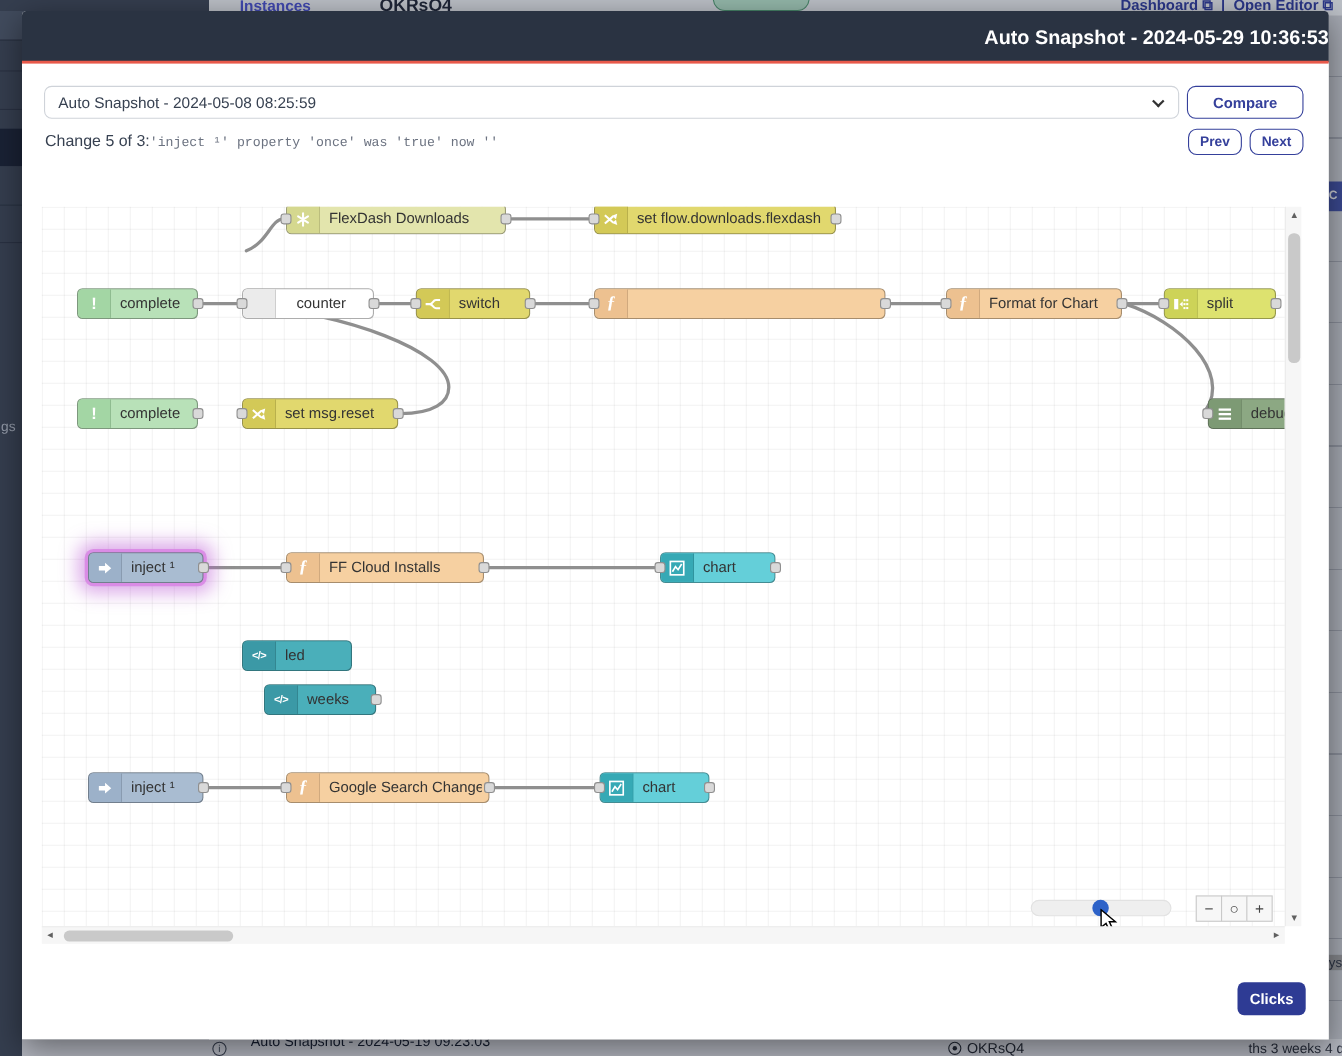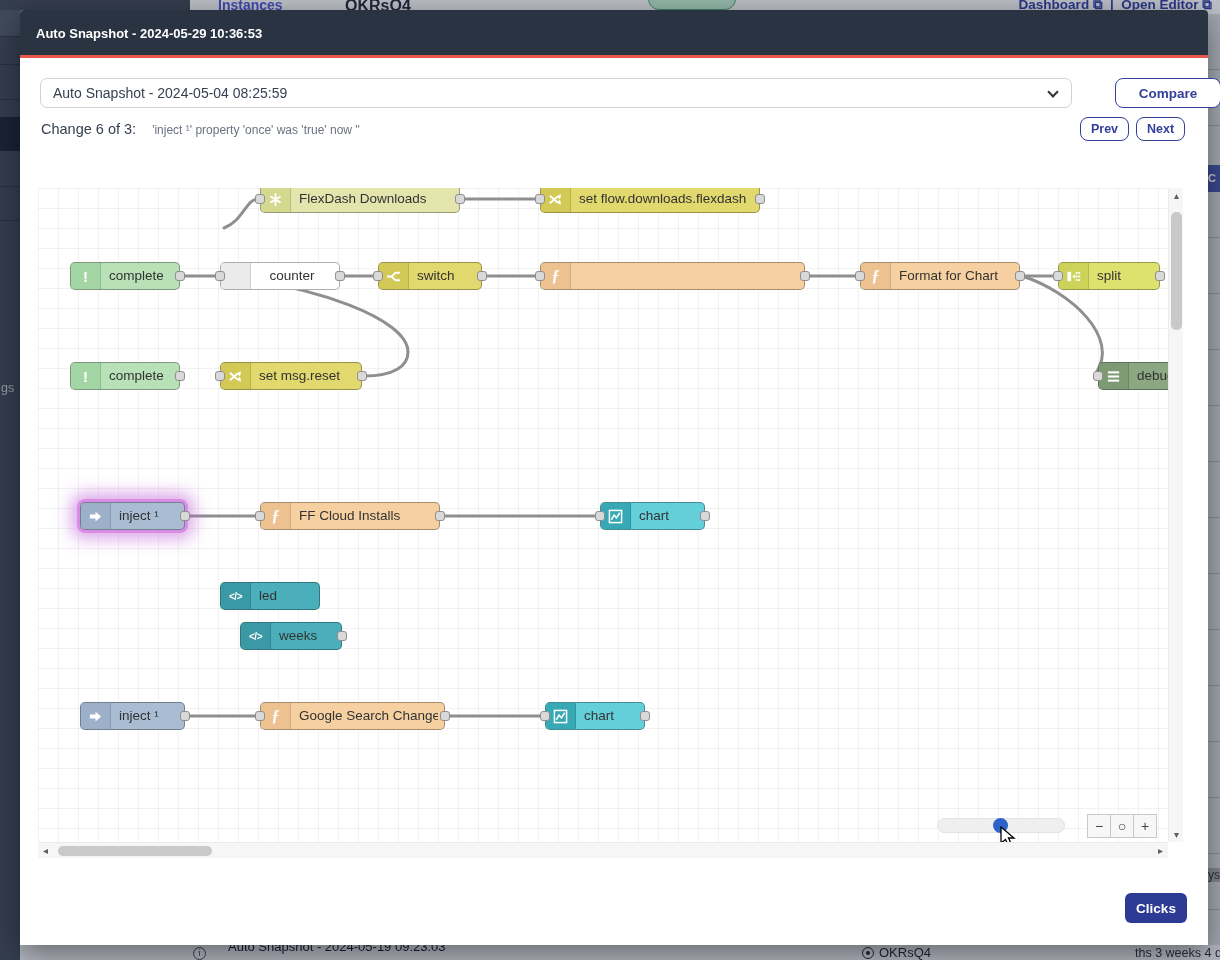--- a/index.html
+++ b/index.html
@@ -36,34 +36,34 @@
     position:relative; top:2px; margin-right:5px; }
   .bg-target-icon::after { content:""; position:absolute; left:2.5px; top:2.5px; width:4px; height:4px; background:#20252f; border-radius:50%; }
   .bg-bottom-dur { position:absolute; left:1115px; top:1px; color:#272c38; font-size:12.5px; white-space:nowrap; }
   .dim-overlay { position:absolute; inset:0; background:rgba(40,48,66,0.25); z-index:1; }
 
   
   .modal { position:absolute; left:20px; top:10px; width:1188px; height:935px; background:#fff; z-index:2;
     border-radius:4px 4px 0 0; box-shadow:0 8px 30px rgba(0,0,0,0.45); }
   .modal-header { position:absolute; left:0; top:0; width:100%; height:48px; background:#2a3342;
     border-bottom:3px solid #e8594a; border-radius:4px 4px 0 0; }
-  .modal-title { color:#fff; font-weight:bold; font-size:13px; line-height:48px; padding-left:16px; }
+  .modal-title { color:#fff; font-weight:bold; font-size:18px; line-height:48px; padding-left:16px;text-align:right; }
 
   .snap-select { position:absolute; left:20px; top:68px; width:1032px; height:30px; border:1px solid #cfd3d9;
     border-radius:7px; background:#fff; font-size:14px; color:#374151; line-height:28px; padding:0 34px 0 12px; cursor:pointer; }
   .chev { position:absolute; right:14px; top:9px; width:8px; height:8px; border-right:2px solid #333;
     border-bottom:2px solid #333; transform:rotate(45deg); }
   .btn-outline { position:absolute; background:#fff; border:1.5px solid #35409b; color:#35409b; font-weight:bold;
     text-align:center; cursor:pointer; font-family:inherit; }
-  .compare-btn { left:1059px; top:68px; width:106px; height:30px; border-radius:8px; font-size:13.5px;margin-left:36px; }
+  .compare-btn { left:1059px; top:68px; width:106px; height:30px; border-radius:8px; font-size:13.5px; }
   .prev-btn { left:1060px; top:107px; width:49px; height:24px; border-radius:8px; font-size:12.5px; }
   .next-btn { left:1116px; top:107px; width:49px; height:24px; border-radius:8px; font-size:12.5px; }
 
   .change-line { position:absolute; left:21px; top:111px; font-size:14.5px; color:#374151; white-space:nowrap; }
-  .change-detail { font-size:12px; color:#6b7280; margin-left:16px; }
+  .change-detail { font-size:12px; color:#6b7280; margin-left:0;font-family:Liberation Mono, monospace; }
 
   .tab-bar { position:absolute; left:18px; top:145px; height:33px; display:flex; }
   .tab { height:33px; border:1px solid #d8d8d8; background:#ececec; color:#4b5563; font-size:13px;
     line-height:31px; padding-left:12px; margin-left:-1px; cursor:pointer; }
   .tab:first-child { margin-left:0; }
   .tab.active { background:#fff; color:#1f2430; font-weight:bold; border-bottom:1px solid #fff; position:relative; z-index:3; }
 
   .canvas { position:absolute; left:18px; top:178px; width:1130px; height:654px; background:#fff; overflow:hidden;
     background-image:linear-gradient(to right, rgba(0,0,0,0.05) 1px, transparent 1px),
                      linear-gradient(to bottom, rgba(0,0,0,0.05) 1px, transparent 1px);
@@ -138,27 +138,27 @@
     </div>
   </div>
   <div class="dim-overlay"></div>
 
   <div class="modal">
     <div class="modal-header">
       <div class="modal-title">Auto Snapshot - 2024-05-29 10:36:53</div>
     </div>
 
     <div class="snap-select">
-      <span>Auto Snapshot - 2024-05-04 08:25:59</span>
+      <span>Auto Snapshot - 2024-05-08 08:25:59</span>
       <span class="chev"></span>
     </div>
     <button class="btn-outline compare-btn">Compare</button>
 
     <div class="change-line">
-      <span>Change 6 of 3:</span><span class="change-detail">'inject ¹' property 'once' was 'true' now ''</span>
+      <span>Change 5 of 3:</span><span class="change-detail">'inject ¹' property 'once' was 'true' now ''</span>
     </div>
     <button class="btn-outline prev-btn">Prev</button>
     <button class="btn-outline next-btn">Next</button>
 
 
     <div class="canvas" id="canvas">
       <svg id="wires">
           <path d="M186 40 C206 32 208 11 220 11"></path>
           <path d="M427 11 C462 11 462 11 497 11"></path>
           <path d="M147 88 C162 88 162 88 177 88"></path>

